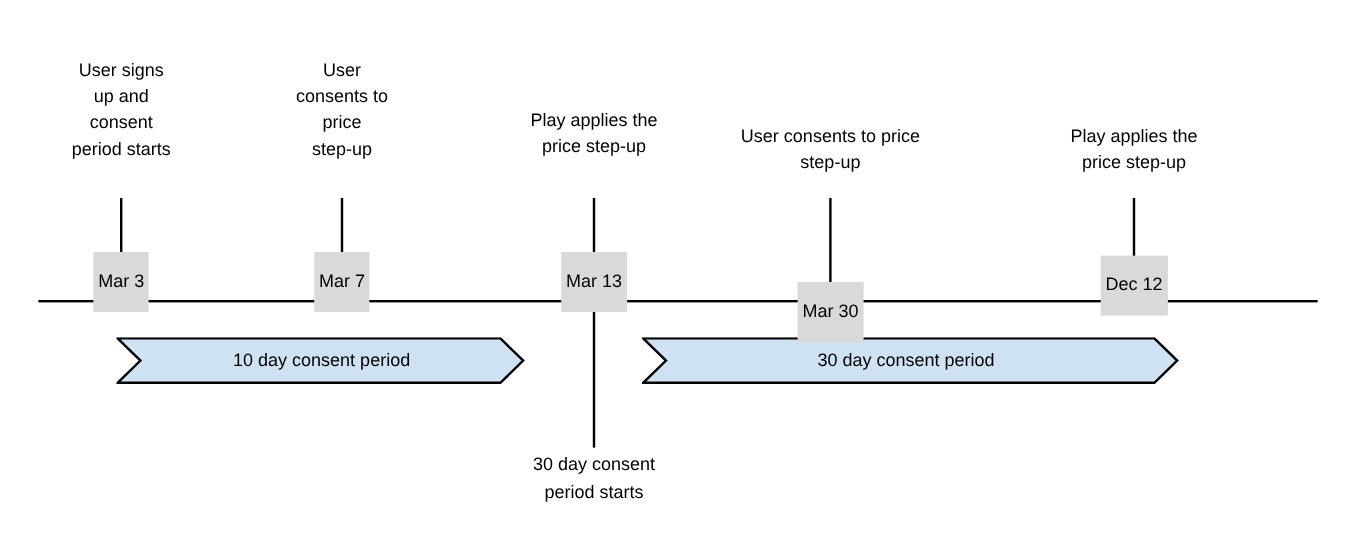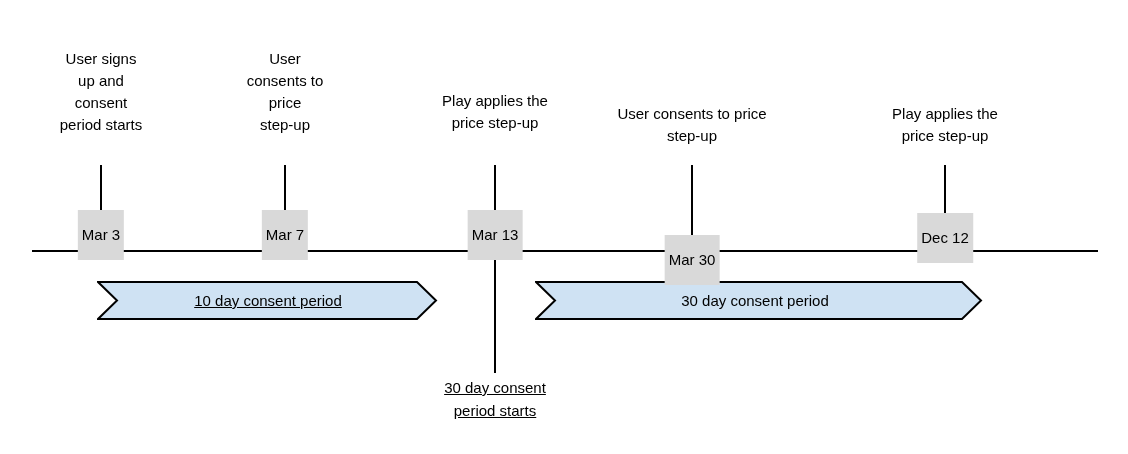--- a/index.html
+++ b/index.html
@@ -80,21 +80,20 @@
     position: absolute;
     left: 495px;
     top: 376px;
     transform: translateX(-50%);
     width: 180px;
     text-align: center;
     white-space: pre-line;
     font-size: 15px;
     line-height: 23px;
     z-index: 2;
-    text-decoration: underline;
   }
 </style>
 </head>
 <body>
 
 <div class="canvas">
 
   <div class="axis"></div>
 
   <div class="tick" style="left:101px;"></div>
@@ -122,21 +121,21 @@
   <div class="date-label" style="left:692px; top:215px;margin-top:20px;">Mar 30</div>
 
   <div class="tick" style="left:945px;"></div>
   <div class="event-label" style="left:945px; top:103px; width:170px;">Play applies the
 price step-up</div>
   <div class="date-label" style="left:945px; top:213px;">Dec 12</div>
 
   <svg class="banner-svg" style="left:97px; top:281px;" width="341" height="39" viewBox="0 0 341 39">
     <polygon points="1,1 320,1 339,19.5 320,38 1,38 20,19.5" fill="#cfe2f3"></polygon>
   </svg>
-  <div class="banner-label" style="left:268px; top:281px;text-decoration:underline;">10 day consent period</div>
+  <div class="banner-label" style="left:268px; top:281px;">10 day consent period</div>
 
   <svg class="banner-svg" style="left:535px; top:281px;" width="448" height="39" viewBox="0 0 448 39">
     <polygon points="1,1 427,1 446,19.5 427,38 1,38 20,19.5" fill="#cfe2f3"></polygon>
   </svg>
   <div class="banner-label" style="left:755px; top:281px;">30 day consent period</div>
 
   <div class="note-connector"></div>
   <div class="note-label">30 day consent
 period starts</div>
 

